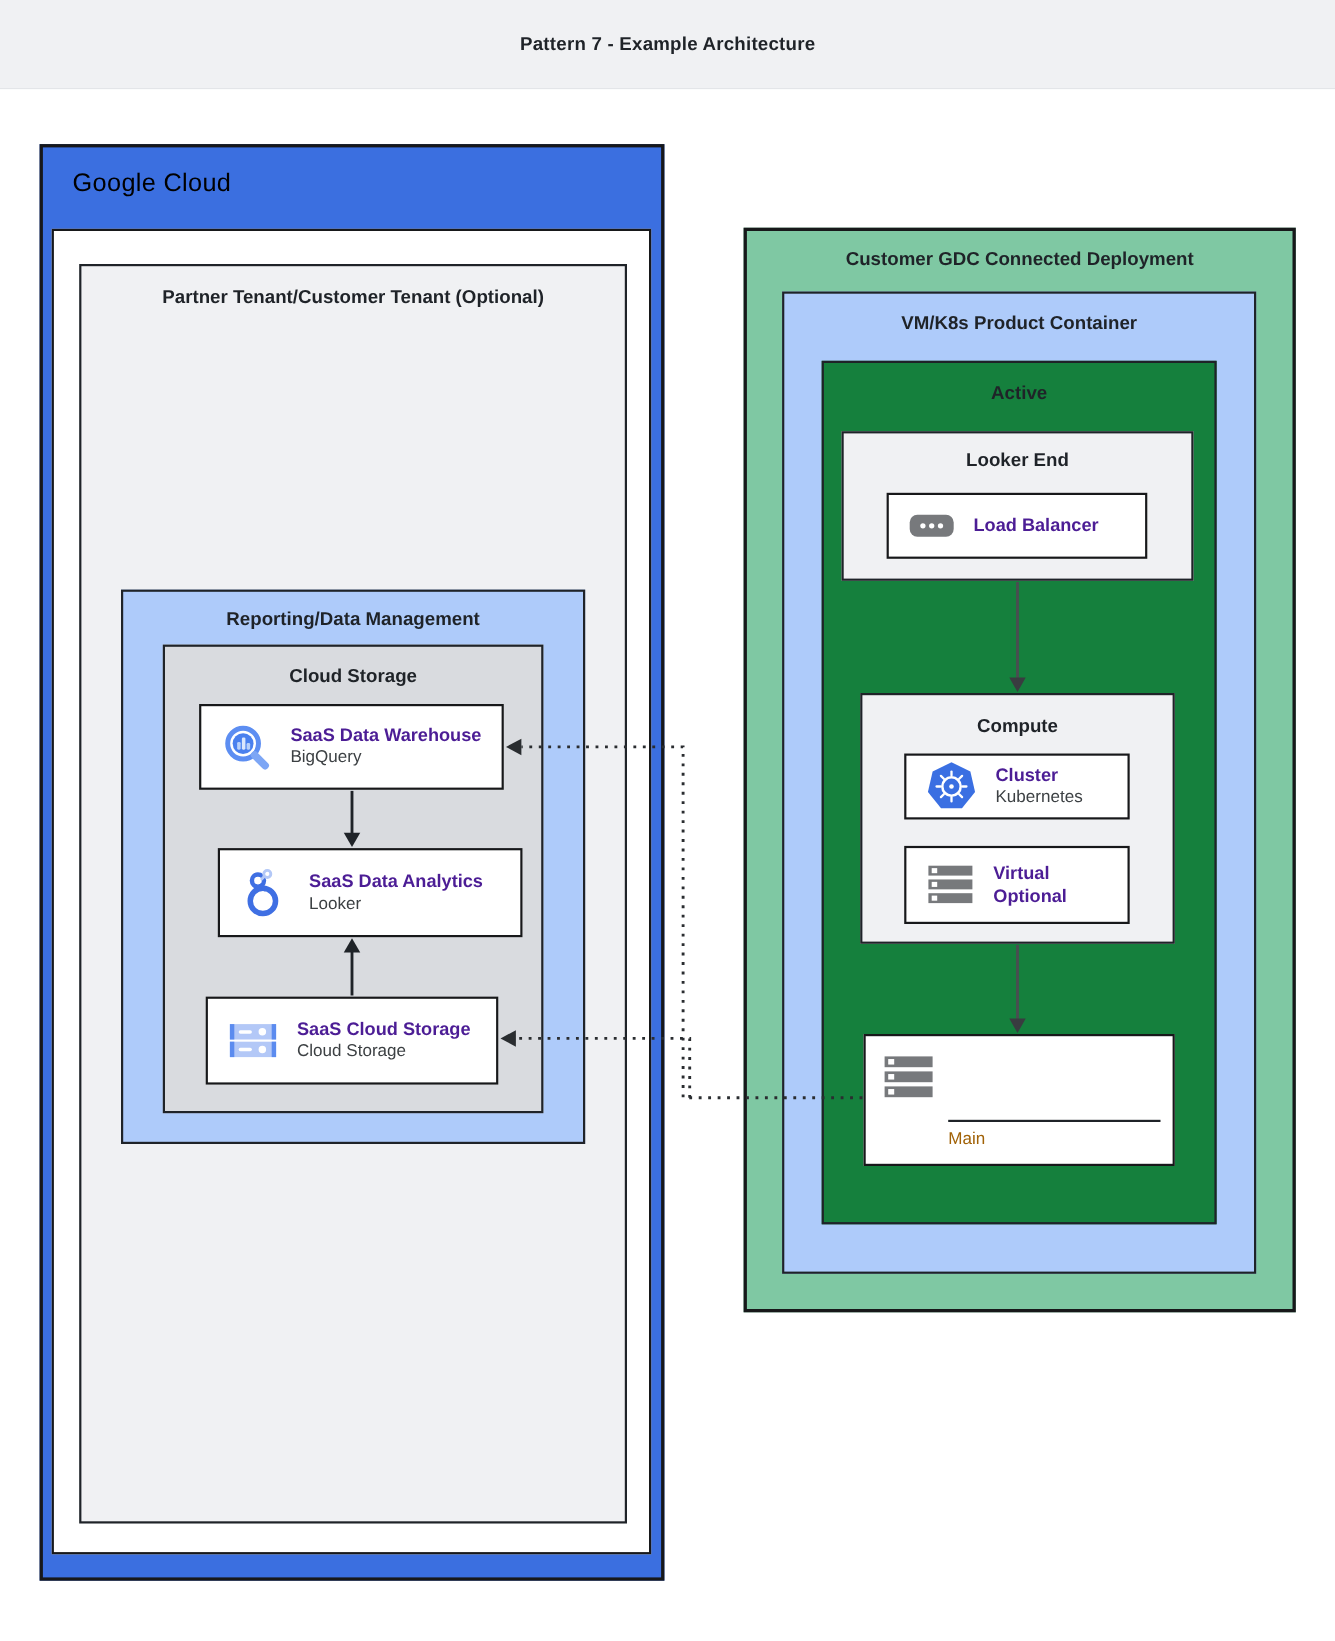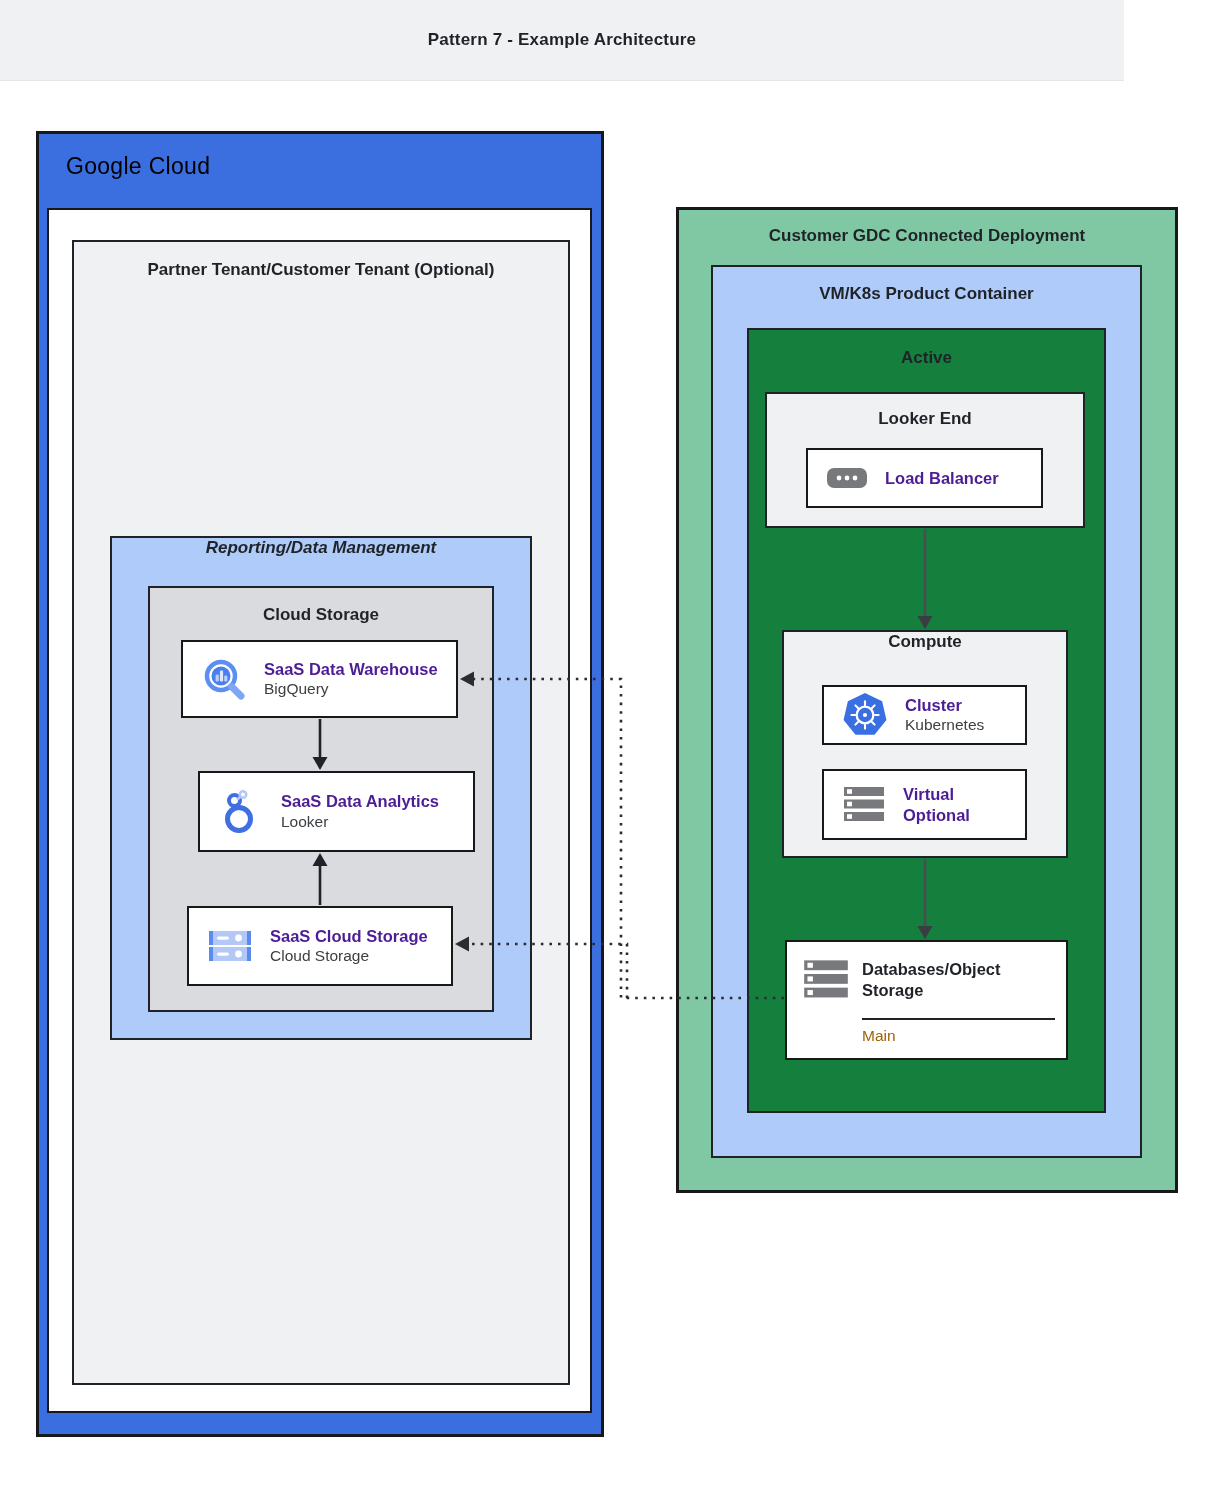--- a/index.html
+++ b/index.html
@@ -1,48 +1,48 @@
 <!DOCTYPE html>
 <html><head>
 <meta charset="utf-8">
 <style>
   html,body{margin:0;padding:0;background:#ffffff;}
   #canvas{
     position:relative;width:1214px;height:1492px;background:#ffffff;overflow:hidden;
     font-family:"Liberation Sans", sans-serif;color:#202124;
   }
   .hdr{
-    position:absolute;left:0;top:0;width:1124px;height:80px;background:#f0f1f3;
+    position:absolute;left:0;top:0;width:1214px;height:80px;background:#f0f1f3;
     border-bottom:1px solid #e3e5e8;
   }
   .hdr-title{
     position:absolute;left:0;top:30px;width:100%;text-align:center;
     font-size:17px;font-weight:700;color:#1f2328;letter-spacing:.2px;
   }
   .box{position:absolute;box-sizing:border-box;}
   .box-label{display:block;text-align:center;font-weight:700;font-size:17px;color:#1f2328;}
   .gc-box{left:36px;top:131px;width:568px;height:1306px;background:#3b6fe0;border:3px solid #17181a;}
   .gc-logo{position:absolute;left:27px;top:19px;color:#000000;font-size:23px;font-weight:500;letter-spacing:.3px;}
   .gc-inner{left:47px;top:208px;width:545px;height:1205px;background:#ffffff;border:2px solid #17181a;}
   .partner{left:72px;top:240px;width:498px;height:1145px;background:#f0f1f3;border:2px solid #1f2328;}
   .partner .box-label{margin-top:18px;}
   .reporting{left:110px;top:536px;width:422px;height:504px;background:#aecbfa;border:2px solid #1f2328;}
-  .reporting .box-label{margin-top:0;font-style:italic;}
+  .reporting .box-label{margin-top:15px;}
   .cs-group{left:148px;top:586px;width:346px;height:426px;background:#d9dbdf;border:2px solid #1f2328;}
   .cs-group .box-label{margin-top:17px;}
   .green{left:676px;top:207px;width:502px;height:986px;background:#7fc8a3;border:3px solid #17181a;}
   .green .box-label{margin-top:16px;}
   .vmk8s{left:711px;top:265px;width:431px;height:893px;background:#aecbfa;border:2px solid #1f2328;}
   .vmk8s .box-label{margin-top:17px;text-align:center;}
   .active{left:747px;top:328px;width:359px;height:785px;background:#15803d;border:2px solid #1f2328;}
   .active .box-label{margin-top:18px;}
   .frontend{left:765px;top:392px;width:320px;height:136px;background:#f0f1f3;border:2px solid #1f2328;}
   .frontend .box-label{margin-top:15px;}
   .compute{left:782px;top:630px;width:286px;height:228px;background:#f0f1f3;border:2px solid #1f2328;}
-  .compute .box-label{}
+  .compute .box-label{margin-top:18px;}
   .card{
     position:absolute;box-sizing:border-box;background:#ffffff;border:2px solid #17181a;
     display:flex;align-items:center;gap:17px;padding-left:18px;
   }
   .card .ttl{font-size:16.5px;font-weight:700;color:#4c1d95;line-height:1.25;}
   .card .sub{font-size:15.5px;color:#3c4043;line-height:1.3;}
   .bq-card{left:181px;top:640px;width:277px;height:78px;}
   .lk-card{left:198px;top:771px;width:277px;height:81px;}
   .scs-card{left:187px;top:906px;width:266px;height:80px;}
   .lb-card{left:806px;top:448px;width:237px;height:60px;}
@@ -222,21 +222,20 @@
         <g transform="translate(0,12.5)">
           <rect x="2" y="2" width="40" height="9" fill="#77797c"></rect>
           <rect x="5" y="4.2" width="5" height="4.6" fill="#ffffff"></rect>
         </g>
         <g transform="translate(0,25)">
           <rect x="2" y="2" width="40" height="9" fill="#77797c"></rect>
           <rect x="5" y="4.2" width="5" height="4.6" fill="#ffffff"></rect>
         </g>
       </svg>
     </span>
-    <div class="db-text">Databases/Object Storage</div>
     <div class="db-divider"></div>
     <div class="db-footer">Main</div>
   </div>
 
   <svg id="wires" width="1214" height="1492" viewBox="0 0 1214 1492">
 
     <line x1="320" y1="719" x2="320" y2="759" stroke="#1f2328" stroke-width="2.6"></line>
     <polygon points="320,770 312.5,757 327.5,757" fill="#1f2328"></polygon>
 
     <line x1="320" y1="905" x2="320" y2="865" stroke="#1f2328" stroke-width="2.6"></line>

